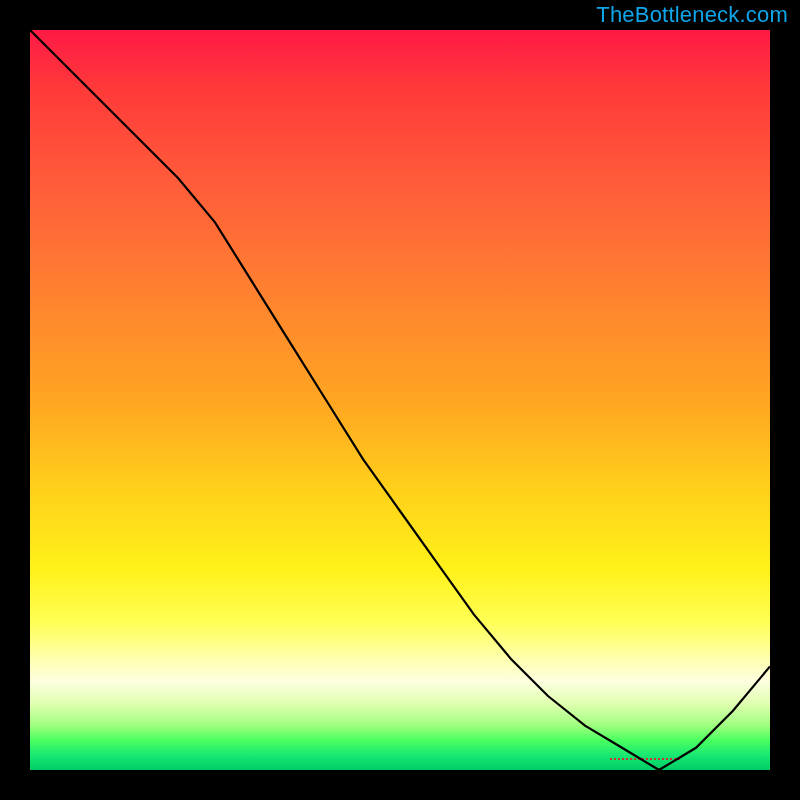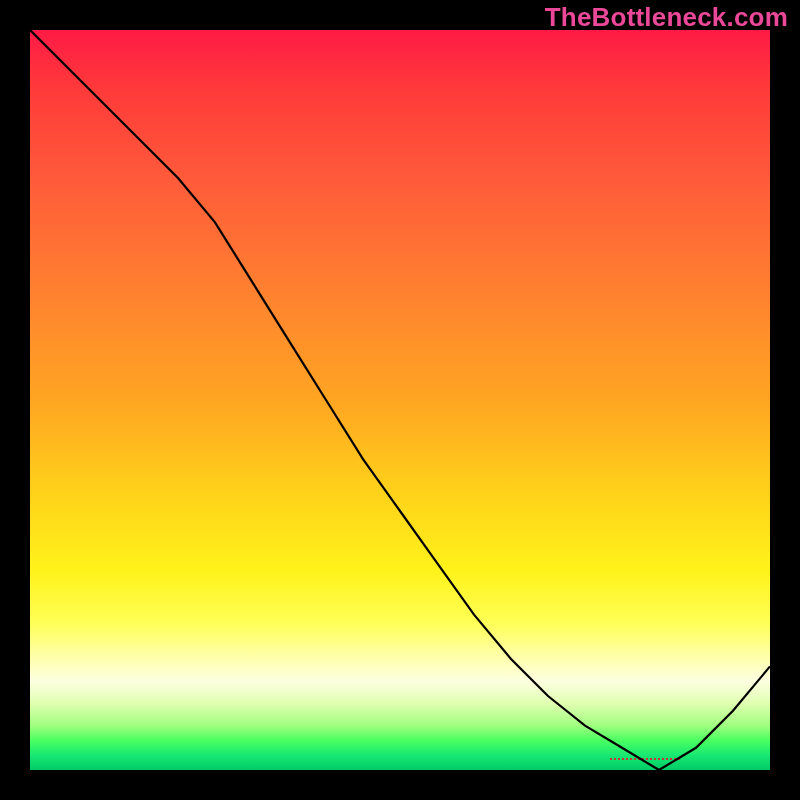--- a/index.html
+++ b/index.html
@@ -12,23 +12,23 @@
   }
   .container {
     position: relative;
     width: 800px;
     height: 800px;
   }
   .watermark {
     position: absolute;
     top: 2px;
     right: 12px;
-    color: #ec4899;
-    font-size: 26px;
-    font-weight: bold;
+    color: #0ea5e9;
+    font-size: 22px;
+    font-weight: normal;
     z-index: 50;
     letter-spacing: 0.2px;
   }
   .outer-black {
     position: absolute;
     left: 0;
     top: 0;
     width: 800px;
     height: 800px;
     background: #000;

